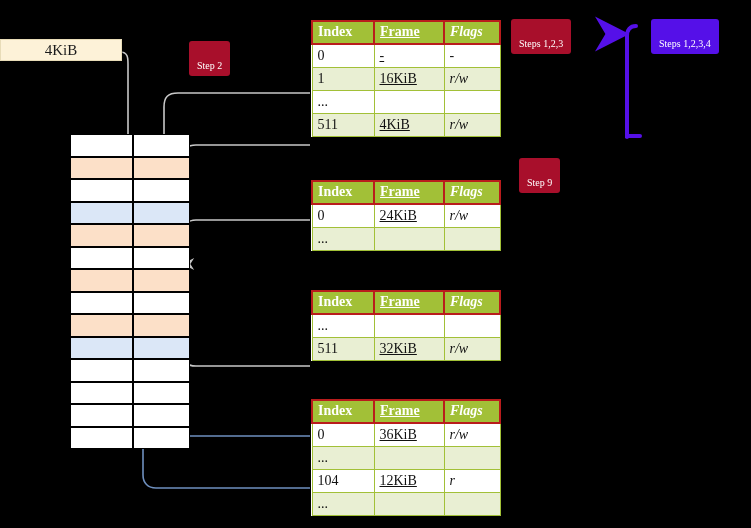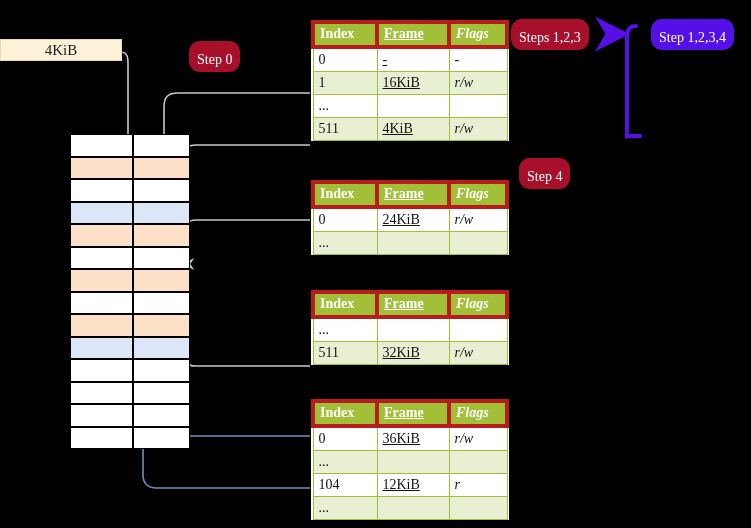--- a/index.html
+++ b/index.html
@@ -10,23 +10,23 @@
   }
   .stage{position:absolute;left:0;top:0;width:751px;height:528px;}
 
   
   svg.wires{position:absolute;left:0;top:0;width:751px;height:528px;pointer-events:none;}
 
   
   .badge{
     position:absolute;
     font-family:"Liberation Serif", serif;
-    font-size:14px;line-height:1;
-    padding:12px 8px 5px 8px;
-    border-radius:11px;
+    font-size:10px;line-height:1;
+    padding:20px 8px 5px 8px;
+    border-radius:3px;
     white-space:nowrap;
     color:#ffffff;
     box-shadow:2px 2px 0 rgba(0,0,0,.55);
   }
   .badge.red{background:#a80f2b;}
   .badge.blue{background:#5510e8;}
 
   .sizelabel{
     position:absolute;
     background:#fdf2d8;
@@ -62,21 +62,21 @@
     color:#111;
     background:#ffffff;
     box-shadow:2px 2px 0 rgba(0,0,0,.45);
   }
   .ptable th{
     background:#a2c037;
     color:#ffffff;
     font-weight:bold;
     text-align:left;
     padding:2px 5px 3px 5px;
-    border:4px solid #b91c1c;
+    border:2px solid #b91c1c;
     font-size:14px;
   }
   .ptable td{
     border:1px solid #a2c037;
     padding:2px 5px 3px 5px;
     height:17px;
     vertical-align:middle;
     background:#ffffff;
     font-size:14px;
   }
@@ -120,27 +120,27 @@
     <path d="M310,436 L170,436 C162,436 157,431 157,423 L157,333" fill="none" stroke="#6e8fbe" stroke-width="1.6" marker-end="url(#ahBlue)"></path>
 
     <path d="M310,488 L156,488 C148,488 143,483 143,475 L143,214" fill="none" stroke="#6e8fbe" stroke-width="1.6" marker-end="url(#ahBlue)"></path>
 
     <path d="M627,137 L627,36 C627,30 630,26 636,26" fill="none" stroke="#5510e8" stroke-width="4" stroke-linecap="round"></path>
     <path d="M640,136 L627,136 C627,136 627,40 627,34" fill="none" stroke="#5510e8" stroke-width="4" stroke-linecap="round" marker-end="url(#ahPurple)"></path>
   </svg>
 
   <div class="sizelabel" style="left:0px;top:39px;width:120px;">4KiB</div>
 
-  <div class="badge red" style="left:189px;top:41px;">Step 0</div>
+  <div class="badge red" style="left:189px;top:41px;">Step 2</div>
 
   <div class="badge red" style="left:511px;top:19px;">Steps 1,2,3</div>
 
-  <div class="badge blue" style="left:651px;top:19px;">Step 1,2,3,4</div>
-
-  <div class="badge red" style="left:519px;top:158px;">Step 4</div>
+  <div class="badge blue" style="left:651px;top:19px;">Steps 1,2,3,4</div>
+
+  <div class="badge red" style="left:519px;top:158px;">Step 9</div>
 
   <div id="memcol" class="memcol" style="left: 70px; top: 134px; width: 120px; height: 315px; outline: none;">
       <div class="memrow white" style="top: 0px; width: 120px; height: 22.5px;"></div>
       <div class="memrow peach" style="top: 22.5px; width: 120px; height: 22.5px;"></div>
       <div class="memrow white" style="top: 45px; width: 120px; height: 22.5px;"></div>
       <div class="memrow bluefill" style="top: 67.5px; width: 120px; height: 22.5px;"></div>
       <div class="memrow peach" style="top: 90px; width: 120px; height: 22.5px;"></div>
       <div class="memrow white" style="top: 112.5px; width: 120px; height: 22.5px;"></div>
       <div class="memrow peach" style="top: 135px; width: 120px; height: 22.5px;"></div>
       <div class="memrow white" style="top: 157.5px; width: 120px; height: 22.5px;"></div>

